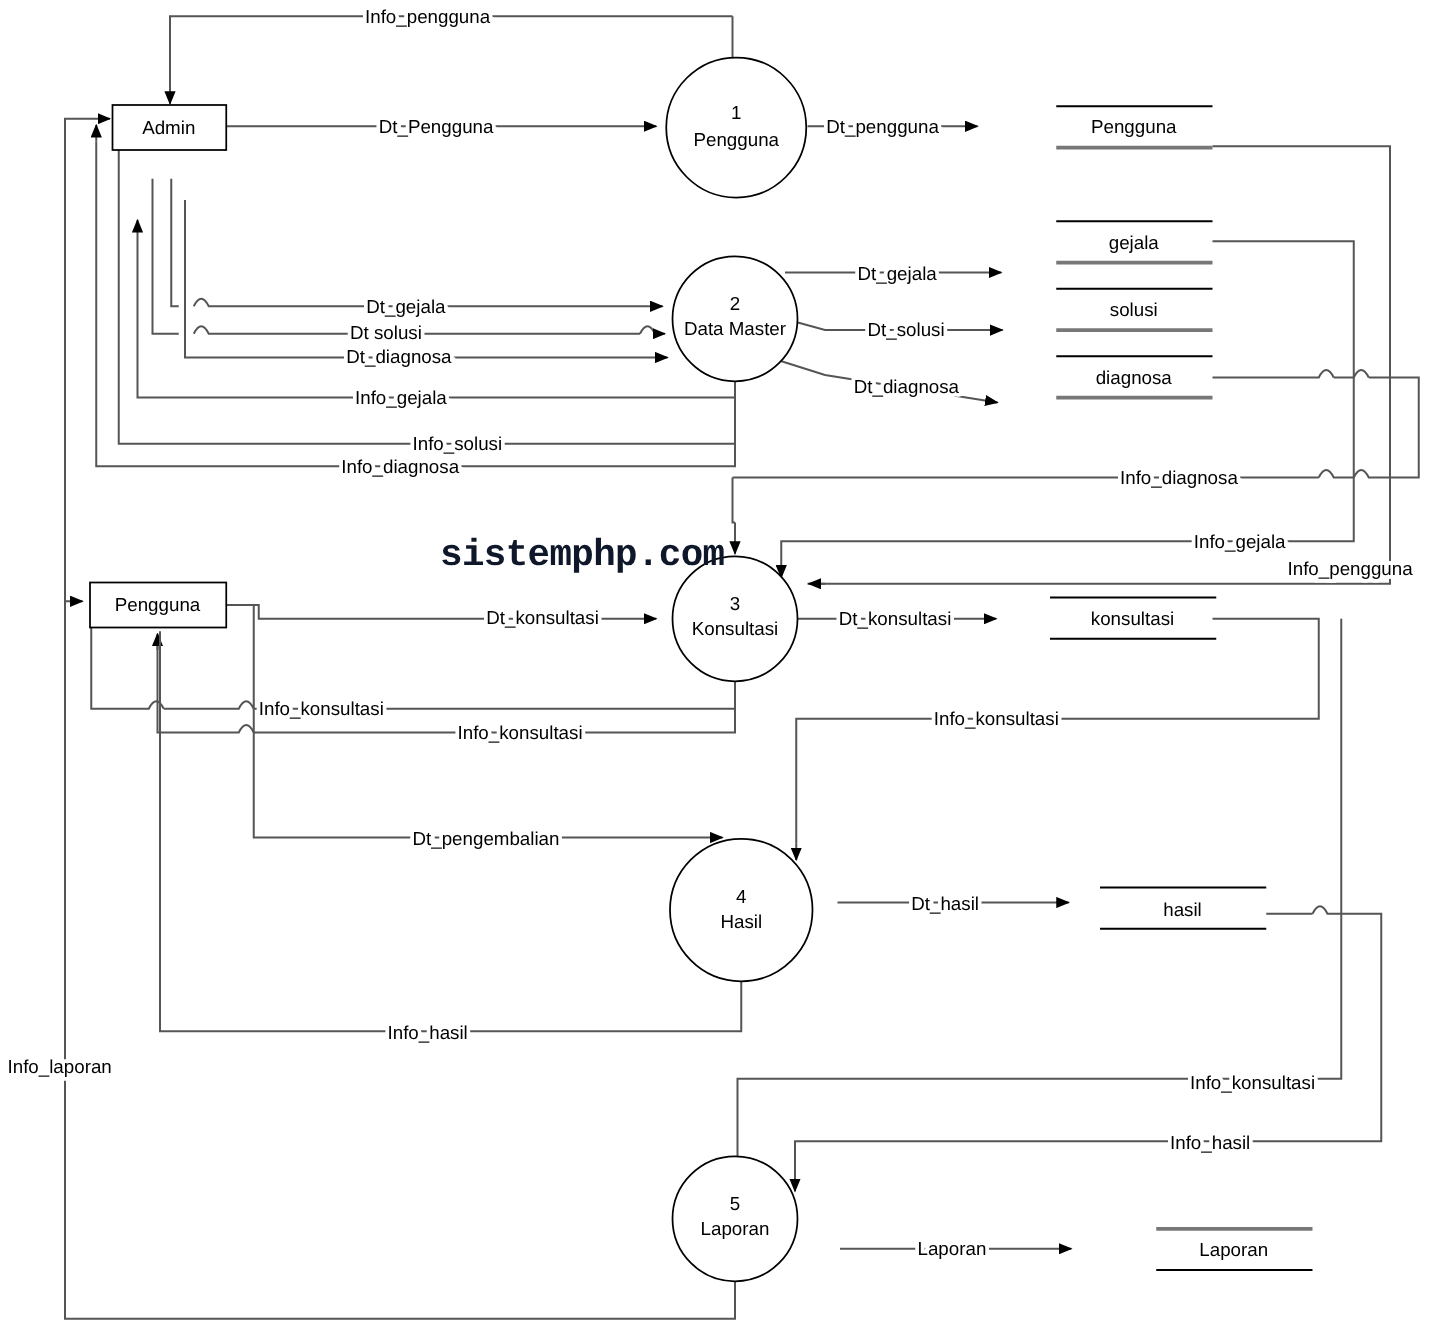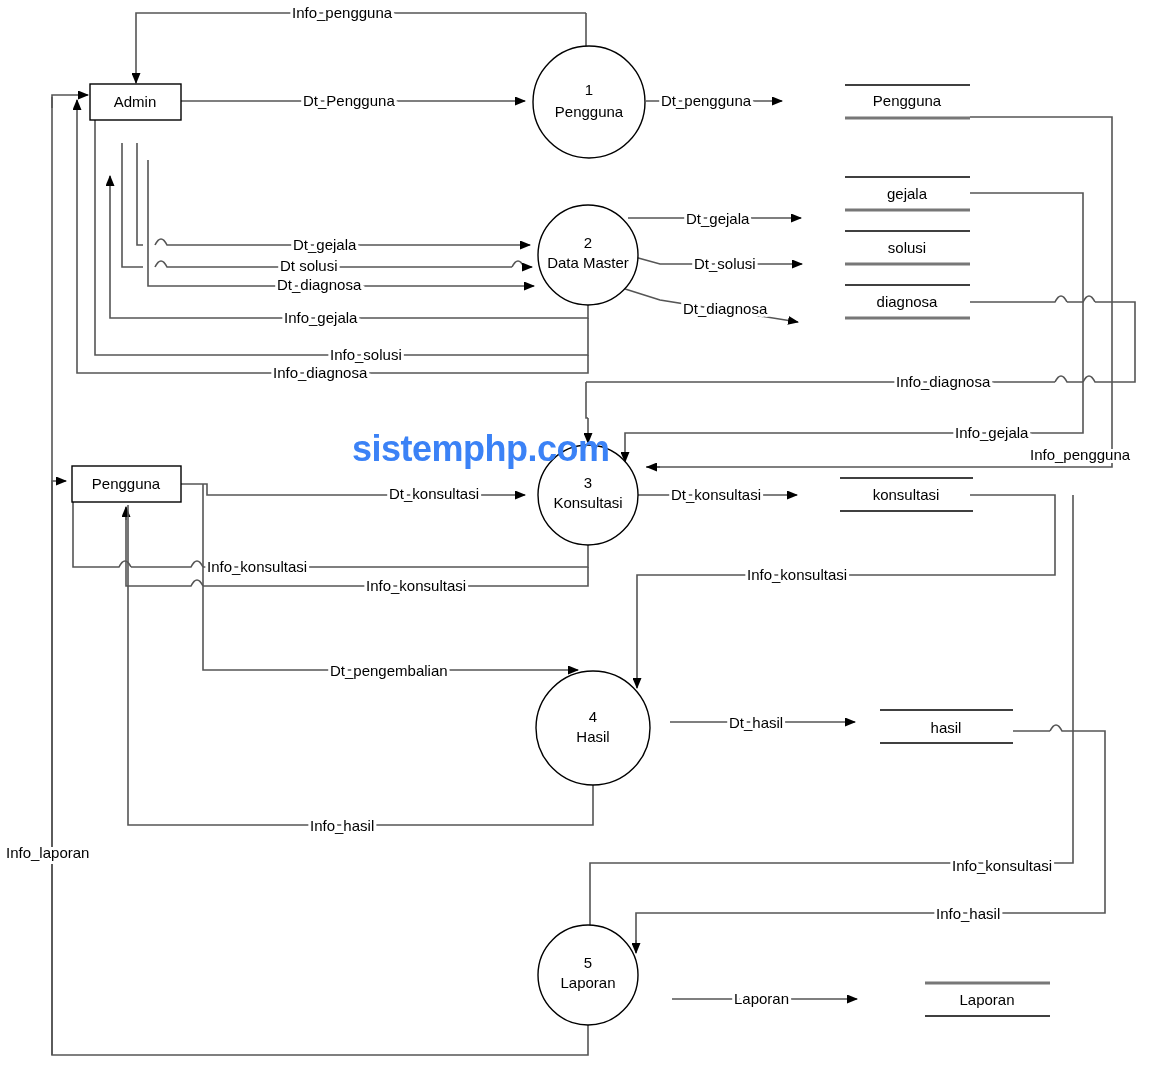--- a/index.html
+++ b/index.html
@@ -4,21 +4,21 @@
 <style>
   html,body{margin:0;padding:0;background:#ffffff;}
   body{font-family:"Liberation Sans", sans-serif;}
   #canvas{position:relative;width:1158px;height:1068px;background:#fff;overflow:hidden;}
   svg#dfd{position:absolute;left:0;top:0;width:1158px;height:1068px;}
   .lbl{font-family:"Liberation Sans", sans-serif;font-size:15px;fill:#000;}
   .proc-num{font-family:"Liberation Sans", sans-serif;font-size:15px;fill:#000;}
   .proc-name{font-family:"Liberation Sans", sans-serif;font-size:15px;fill:#000;}
   .ent-name{font-family:"Liberation Sans", sans-serif;font-size:15px;fill:#000;}
   .store-name{font-family:"Liberation Sans", sans-serif;font-size:15px;fill:#000;}
-  .wm{position:absolute;font-family:Liberation Sans, sans-serif;font-size:36px;font-weight:bold;color:#3b82f6;letter-spacing:-0.5px;}
+  .wm{position:absolute;font-family:Liberation Mono, monospace;font-size:30px;font-weight:bold;color:#0f172a;letter-spacing:-0.5px;}
 </style>
 </head>
 <body>
 
 <div id="canvas">
 
   <svg id="dfd" viewBox="0 0 1158 1068">
     <defs>
       <marker id="ah" markerWidth="11" markerHeight="9" refX="10" refY="4.5" orient="auto" markerUnits="userSpaceOnUse">
         <path d="M0,0 L11,4.5 L0,9 z" fill="#000"></path>

